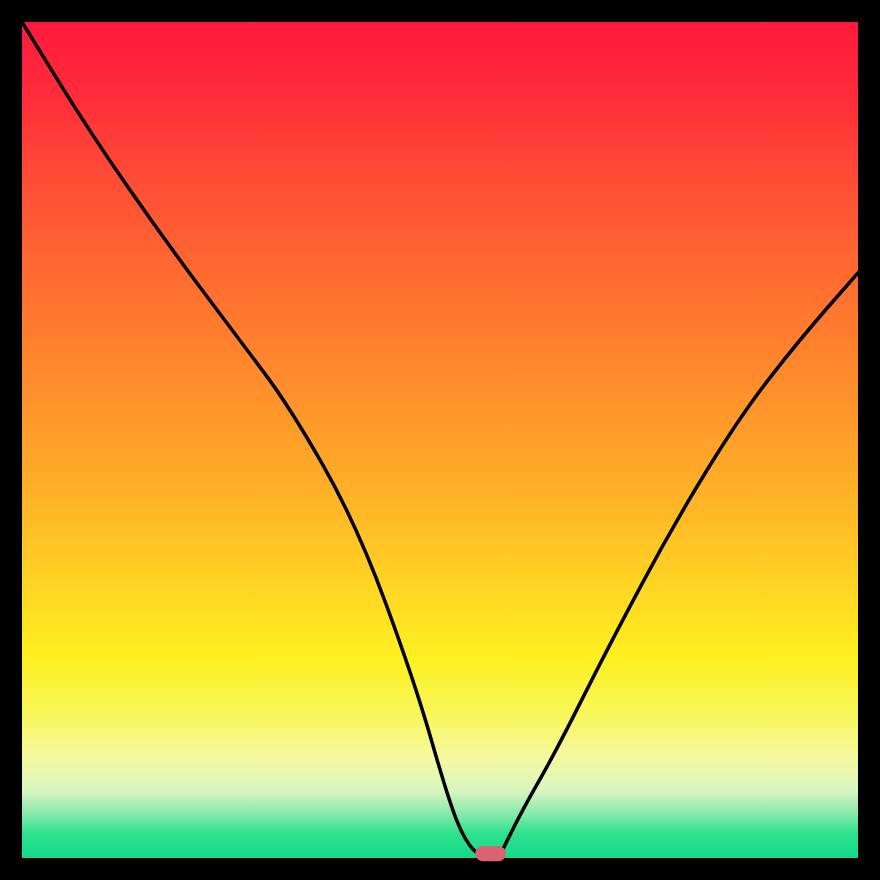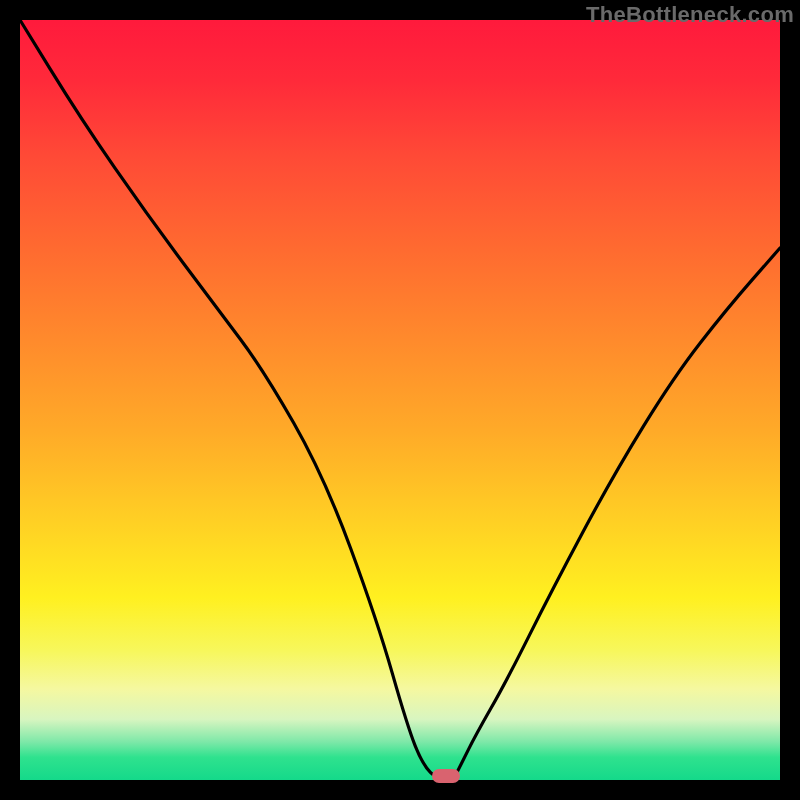--- a/index.html
+++ b/index.html
@@ -73,14 +73,13 @@
 <div id="chart-wrap">
 
   <div id="plot-area"></div>
 
   <svg id="curve-svg" viewBox="0 0 760 760" preserveAspectRatio="none">
     <path id="curve-path" fill="none" stroke="#000" stroke-width="3.2" stroke-linecap="round" d="M 0.0 0.0 Q 0.0 0.0 30.4 49.4 Q 60.8 98.8 95.0 148.2 Q 129.2 197.6 163.4 243.2 Q 197.6 288.8 220.4 319.2 Q 243.2 349.6 273.6 402.8 Q 304.0 456.0 330.6 528.2 Q 357.2 600.4 372.4 653.6 Q 387.6 706.8 395.2 725.8 Q 402.8 744.8 410.4 752.4 Q 418.0 760.0 425.6 760.0 Q 433.2 760.0 437.0 752.4 Q 440.8 744.8 448.4 729.6 Q 456.0 714.4 471.2 687.8 Q 486.4 661.2 509.2 615.6 Q 532.0 570.0 562.4 513.0 Q 592.8 456.0 623.2 406.6 Q 653.6 357.2 680.2 323.0 Q 706.8 288.8 733.4 258.4 T 760.0 228.0"></path>
   </svg>
 
   <div id="marker" style="left: 445.6px; top: 776px;"></div>
 
-  <div id="watermark">TheBottleneck.com</div>
 </div>
 
 </body></html>

